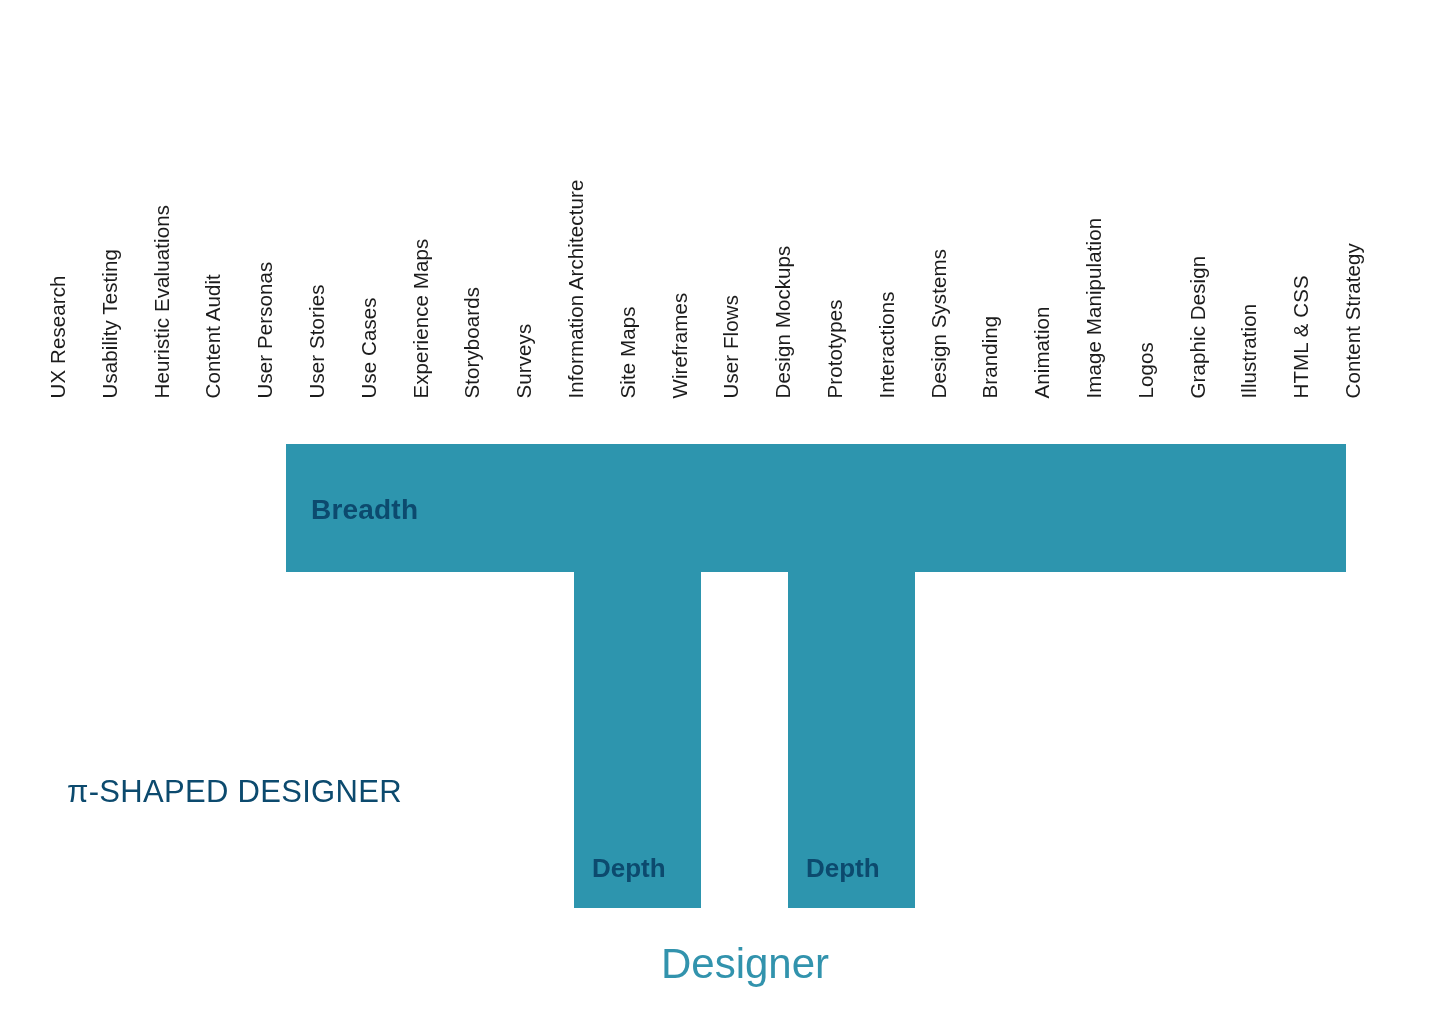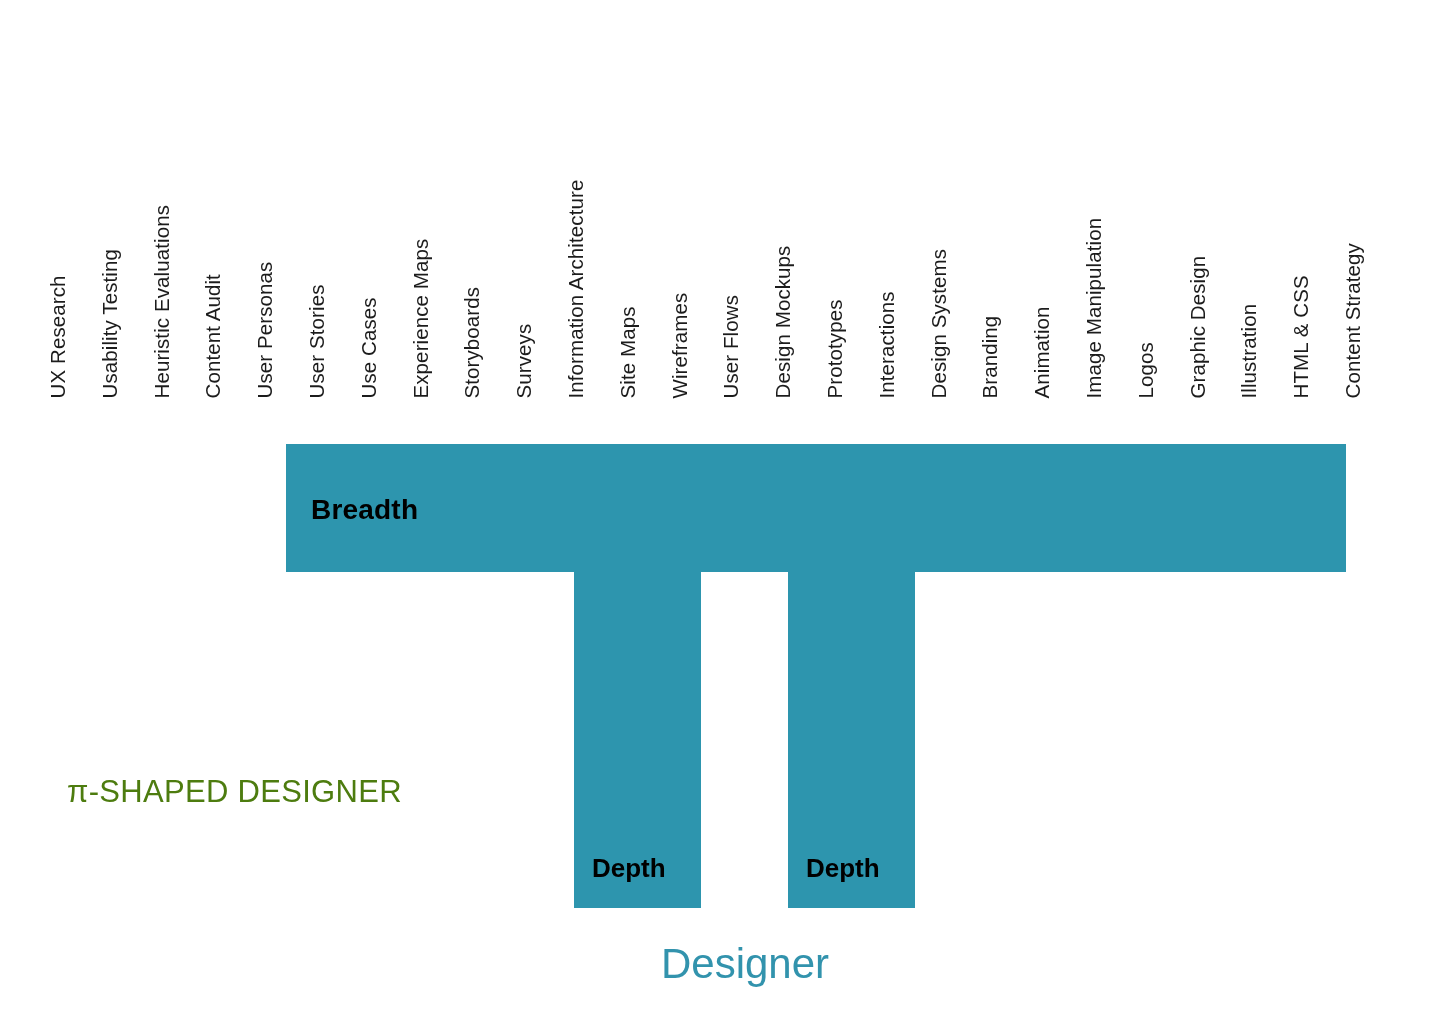--- a/index.html
+++ b/index.html
@@ -66,21 +66,21 @@
   }
   #depth-leg-right {
     left: 788px;
     top: 571px;
     width: 127px;
     height: 337px;
   }
 
   .block-label {
     position: absolute;
-    color: #000000;
+    color: #0c4a6e;
     font-weight: bold;
     white-space: nowrap;
   }
   #breadth-label {
     left: 311px;
     top: 494px;
     font-size: 28px;
     letter-spacing: 0.2px;
   }
   #depth-label-left {
@@ -93,21 +93,21 @@
     top: 853px;
     font-size: 26px;
   }
 
   
   #shape-title {
     position: absolute;
     left: 67px;
     top: 774px;
     font-size: 31px;
-    color: #4d7c0f;
+    color: #0c4a6e;
     letter-spacing: 0.3px;
     white-space: nowrap;
   }
   #role-caption {
     position: absolute;
     left: 0;
     top: 940px;
     width: 1490px;
     text-align: center;
     font-size: 42px;

